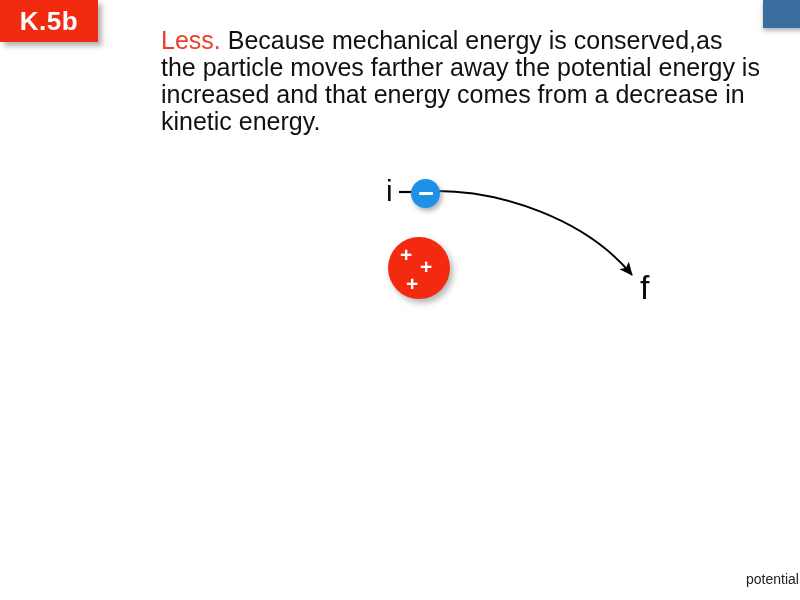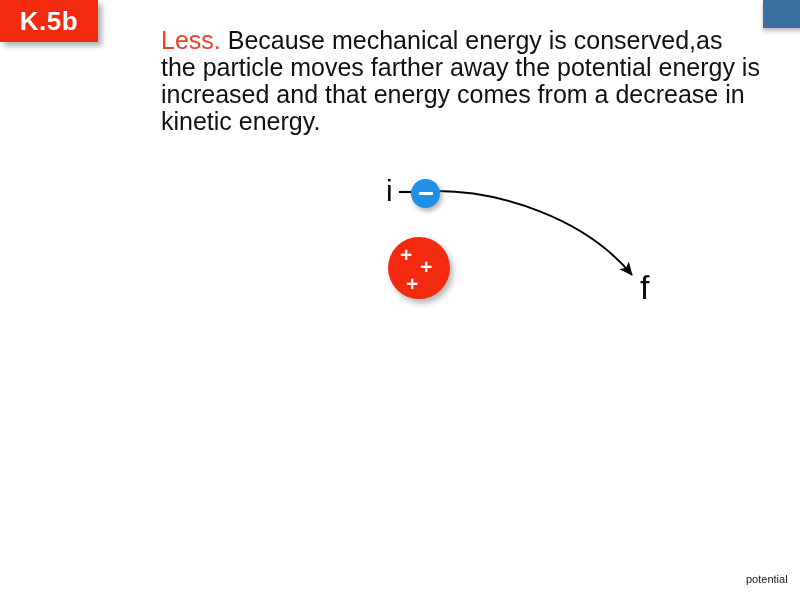--- a/index.html
+++ b/index.html
@@ -157,21 +157,21 @@
   }
   #positive-charge .plus-1 { left: 12px; top: 7px; }
   #positive-charge .plus-2 { left: 32px; top: 19px; }
   #positive-charge .plus-3 { left: 18px; top: 36px; }
 
   
   #footer-note {
     position: absolute;
     left: 746px;
     top: 573px;
-    font-size: 11px;
+    font-size: 14px;
     line-height: 13px;
     color: #222222;
     font-family: "Liberation Sans", sans-serif;
   }
 </style>
 </head>
 <body>
 
 <div id="slide">
 

